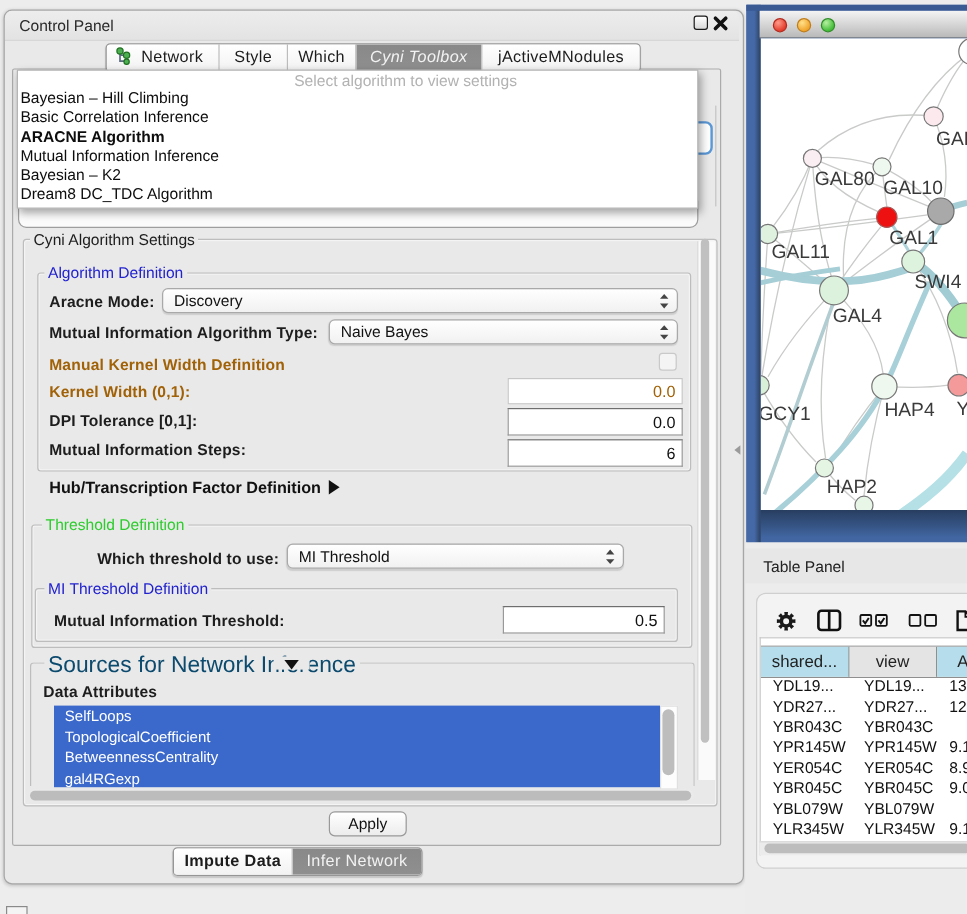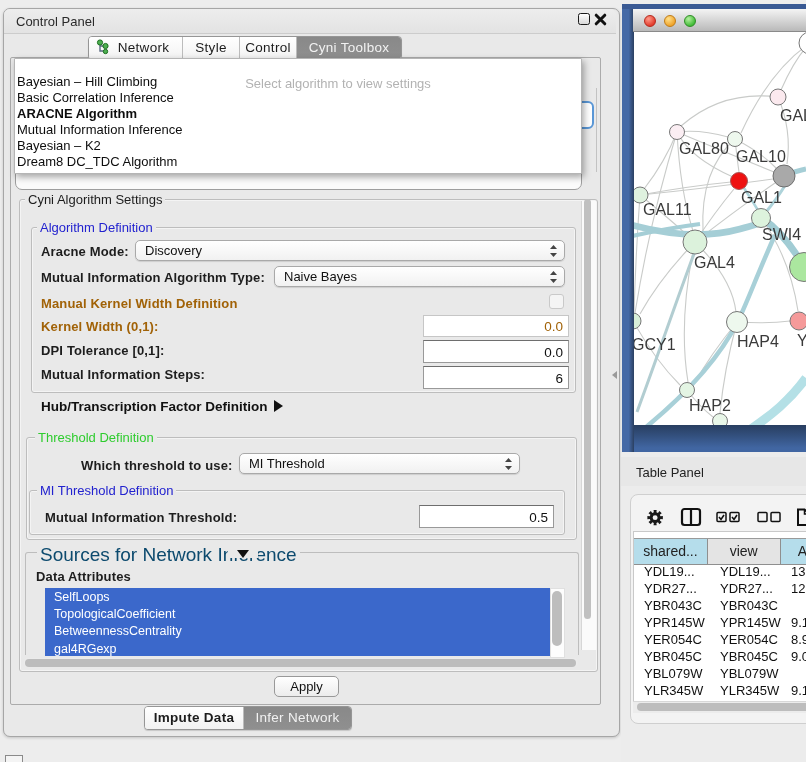--- a/index.html
+++ b/index.html
@@ -36,38 +36,39 @@
 <svg class="abs" style="left:594px;top:13px;" width="13" height="13" viewBox="0 0 13 13">
   <path d="M2.2 2.2 L10.8 10.8 M10.8 2.2 L2.2 10.8" stroke="#111" stroke-width="3" stroke-linecap="round"></path>
 </svg>
 
 <div class="abs" style="left:10px;top:57px;width:589px;height:646px;background:#e9e9e9;
      border:1px solid #ababab;border-radius:2px;"></div>
 
 <div class="tabseg" style="left:88px;top:36px;">
   <div class="t" style="width:93px;padding:0 0 0 0;text-align:center;" id="nettab"><span style="padding-left:16px;">Network</span></div>
   <div class="t" style="width:56px;padding:0;text-align:center;">Style</div>
-  <div class="t" style="width:56px;padding:0;text-align:center;">Control</div>
-  <div class="t sel" style="width:104px;padding:0;text-align:center;">Cyni Toolbox</div>
+  <div class="t" style="width:56px;padding:0;text-align:center;">Which</div>
+  <div class="t sel" style="width:104px;padding:0;text-align:center;font-style:italic;">Cyni Toolbox</div>
+  <div class="t" style="width:131px;padding:0;text-align:center;">jActiveMNodules</div>
 </div>
 <svg class="abs" style="left:96px;top:39px;" width="14" height="16" viewBox="0 0 14 16">
   <path d="M4 4 L4 12 L9 12 M4 7 L8 7" stroke="#5a6b80" stroke-width="1.4" fill="none"></path>
   <circle cx="4" cy="3.5" r="2.6" fill="#4caf50" stroke="#1f7022" stroke-width="1"></circle>
   <circle cx="9.5" cy="7" r="2.6" fill="#4caf50" stroke="#1f7022" stroke-width="1"></circle>
   <circle cx="9.5" cy="12.5" r="2.2" fill="#4caf50" stroke="#1f7022" stroke-width="1"></circle>
 </svg>
 
 <div class="abs" style="left:15px;top:161px;width:565px;height:27px;border:1px solid #9e9e9e;border-radius:7px;background:#fbfbfb;"></div>
 
 <div class="abs" style="left:575px;top:101px;width:15px;height:24px;border:2.5px solid #5a97d6;border-radius:6px;background:#fff;"></div>
 <div class="abs" style="left:596px;top:88px;width:1px;height:84px;background:#c2c2c2;"></div>
 
 <div class="abs" style="left:14px;top:58px;width:566px;height:114px;background:#ffffff;
      border:1px solid #b5b5b5;border-radius:1px;box-shadow:2px 3px 7px rgba(0,0,0,.35);"></div>
-<div class="abs" style="left:14px;top:60px;width:648px;text-align:center;font-size:13px;color:#b2b2b2;margin-top:16px;">Select algorithm to view settings</div>
+<div class="abs" style="left:14px;top:60px;width:648px;text-align:center;font-size:13px;color:#b2b2b2;">Select algorithm to view settings</div>
 <div class="abs" style="left:17px;top:74px;font-size:13px;color:#0d0d0d;line-height:16px;white-space:pre;">Bayesian – Hill Climbing
 Basic Correlation Inference
 <b>ARACNE Algorithm</b>
 Mutual Information Inference
 Bayesian – K2
 Dream8 DC_TDC Algorithm</div>
 
 <div class="grp" style="left:19px;top:199px;width:577px;height:471px;"></div>
 <div class="gtit" style="left:25px;top:192px;color:#1d1d1d;">Cyni Algorithm Settings</div>
 

